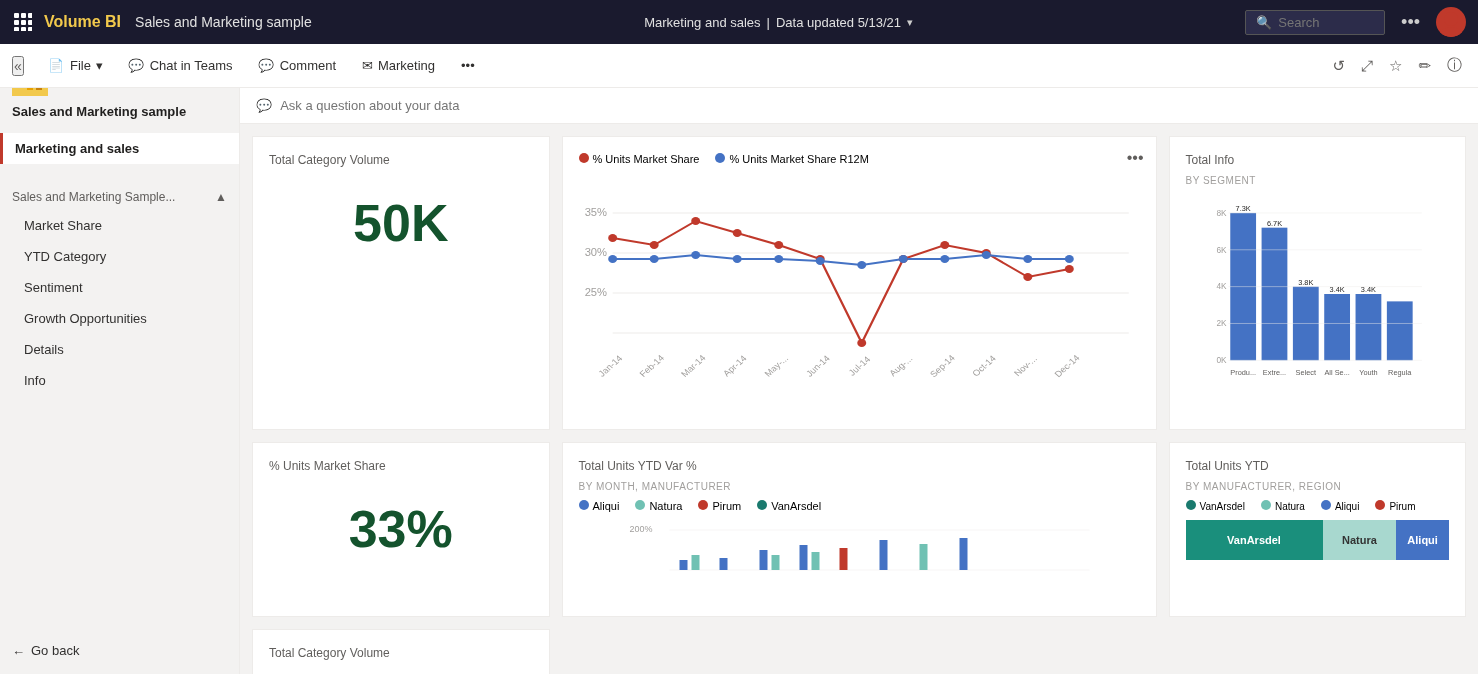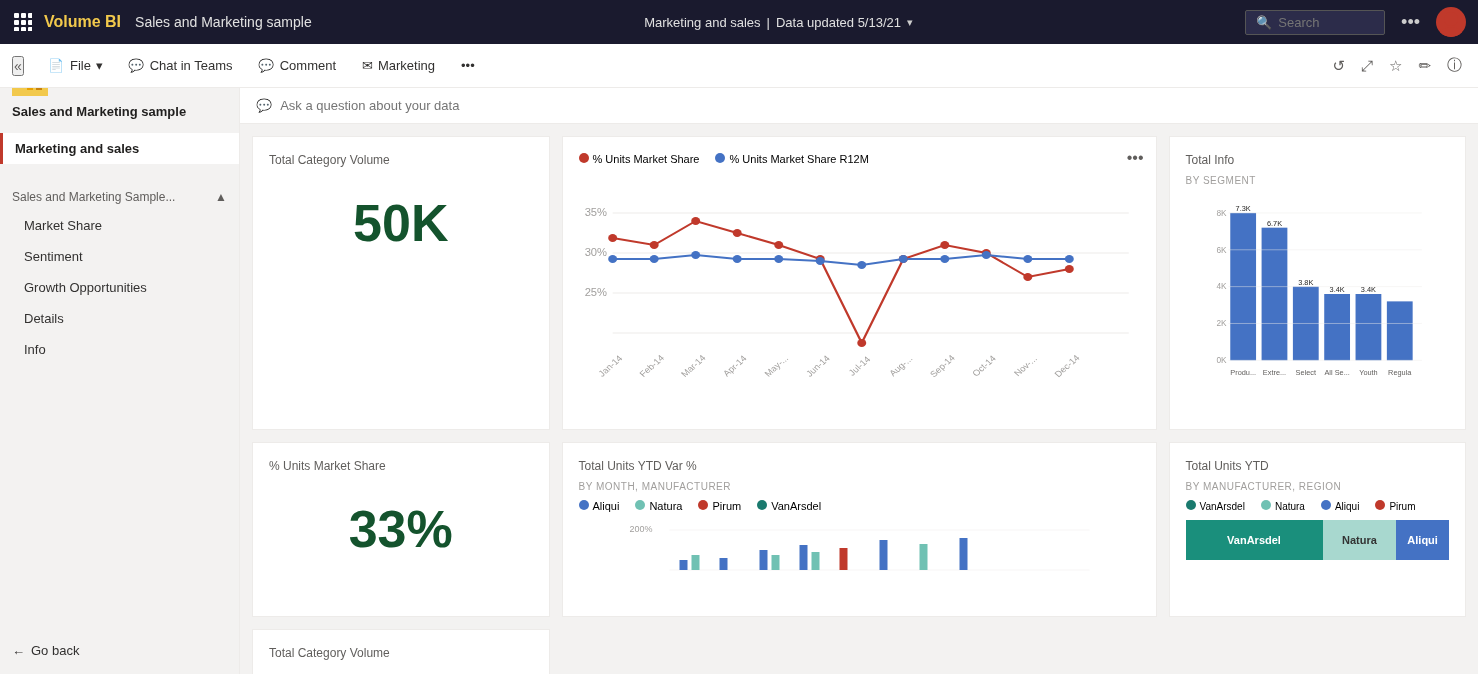--- a/index.html
+++ b/index.html
@@ -249,20 +249,21 @@
     </div>
   </div>
   <div class="report-title">Sales and Marketing sample</div>
   <div class="active-page">Marketing and sales</div>
   <div class="section-header">
     <span>Sales and Marketing Sample...</span>
     <span>▲</span>
   </div>
   <div id="nav-items">
       <div class="nav-item">Market Share</div>
+      <div class="nav-item">YTD Category</div>
       <div class="nav-item">Sentiment</div>
       <div class="nav-item">Growth Opportunities</div>
       <div class="nav-item">Details</div>
       <div class="nav-item">Info</div>
     </div>
   <div class="go-back">
     <span>←</span>
     <span>Go back</span>
   </div>
 </div>

